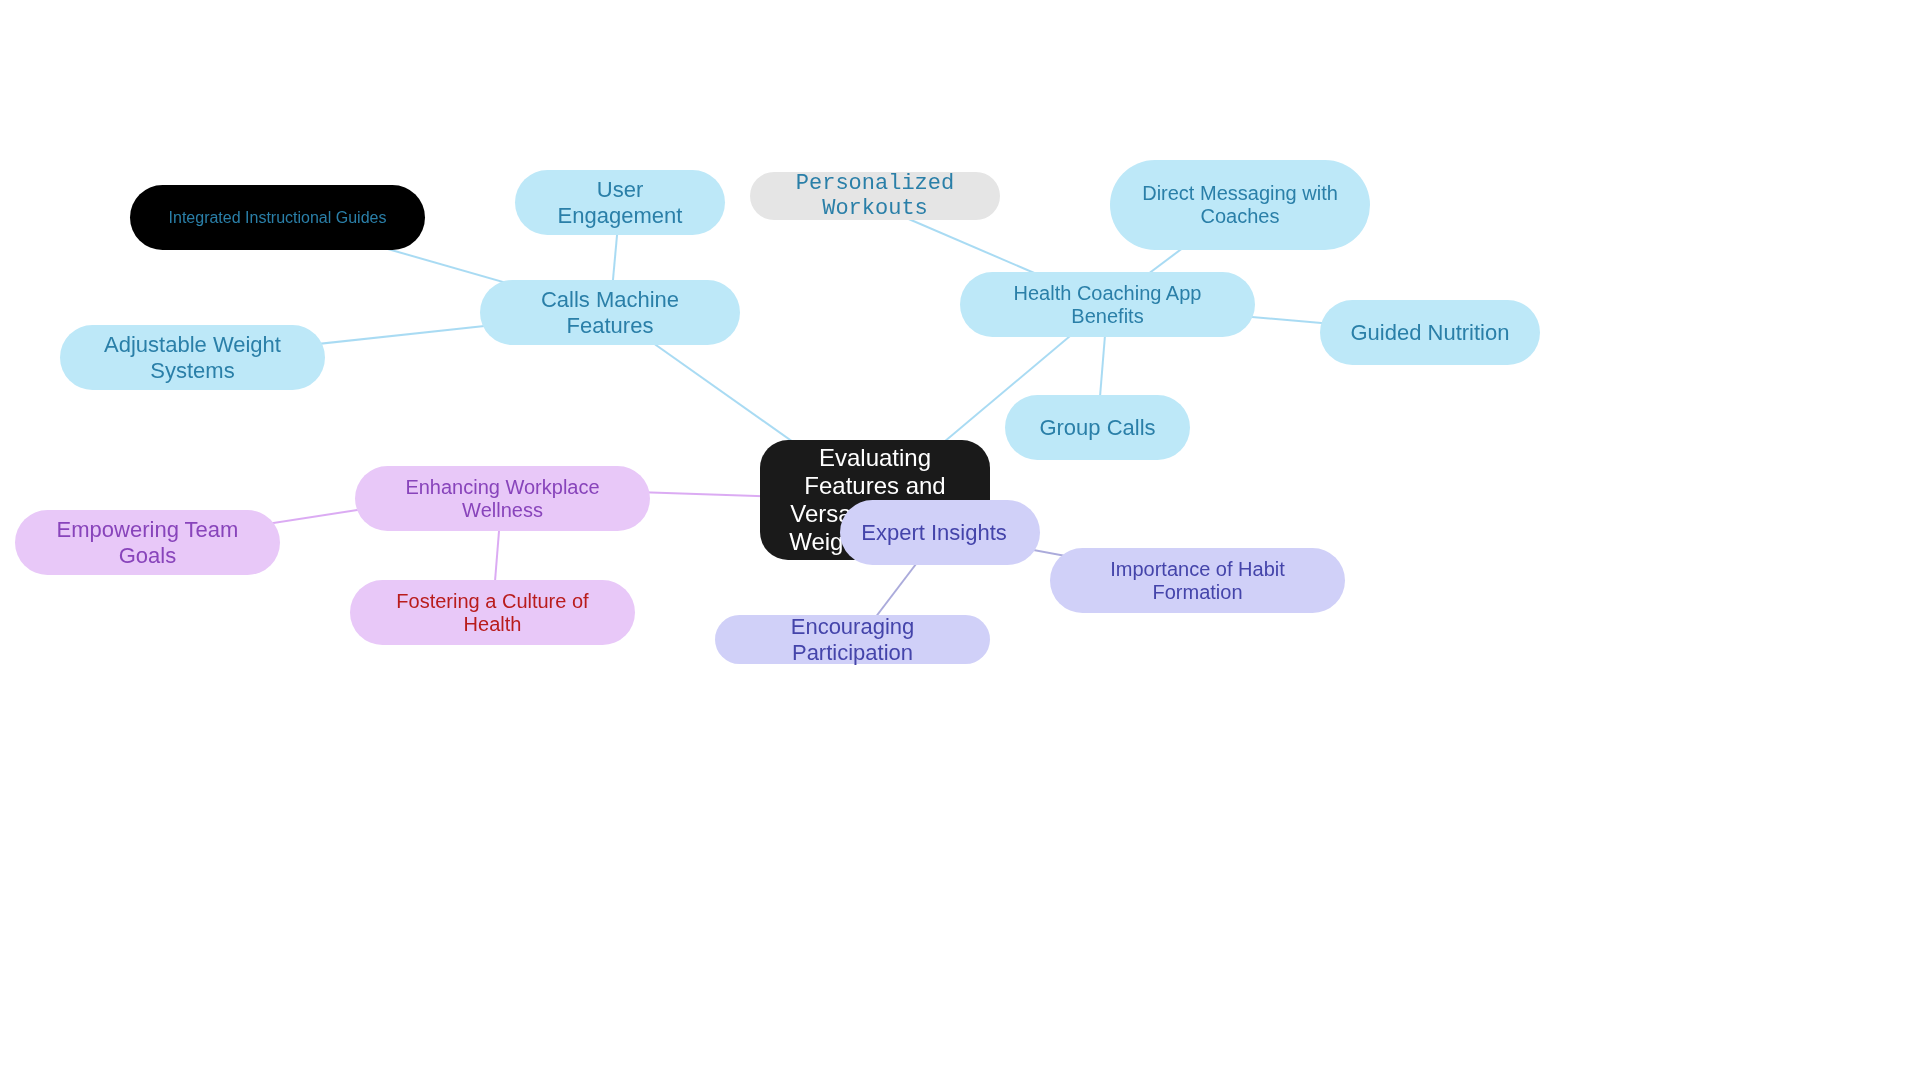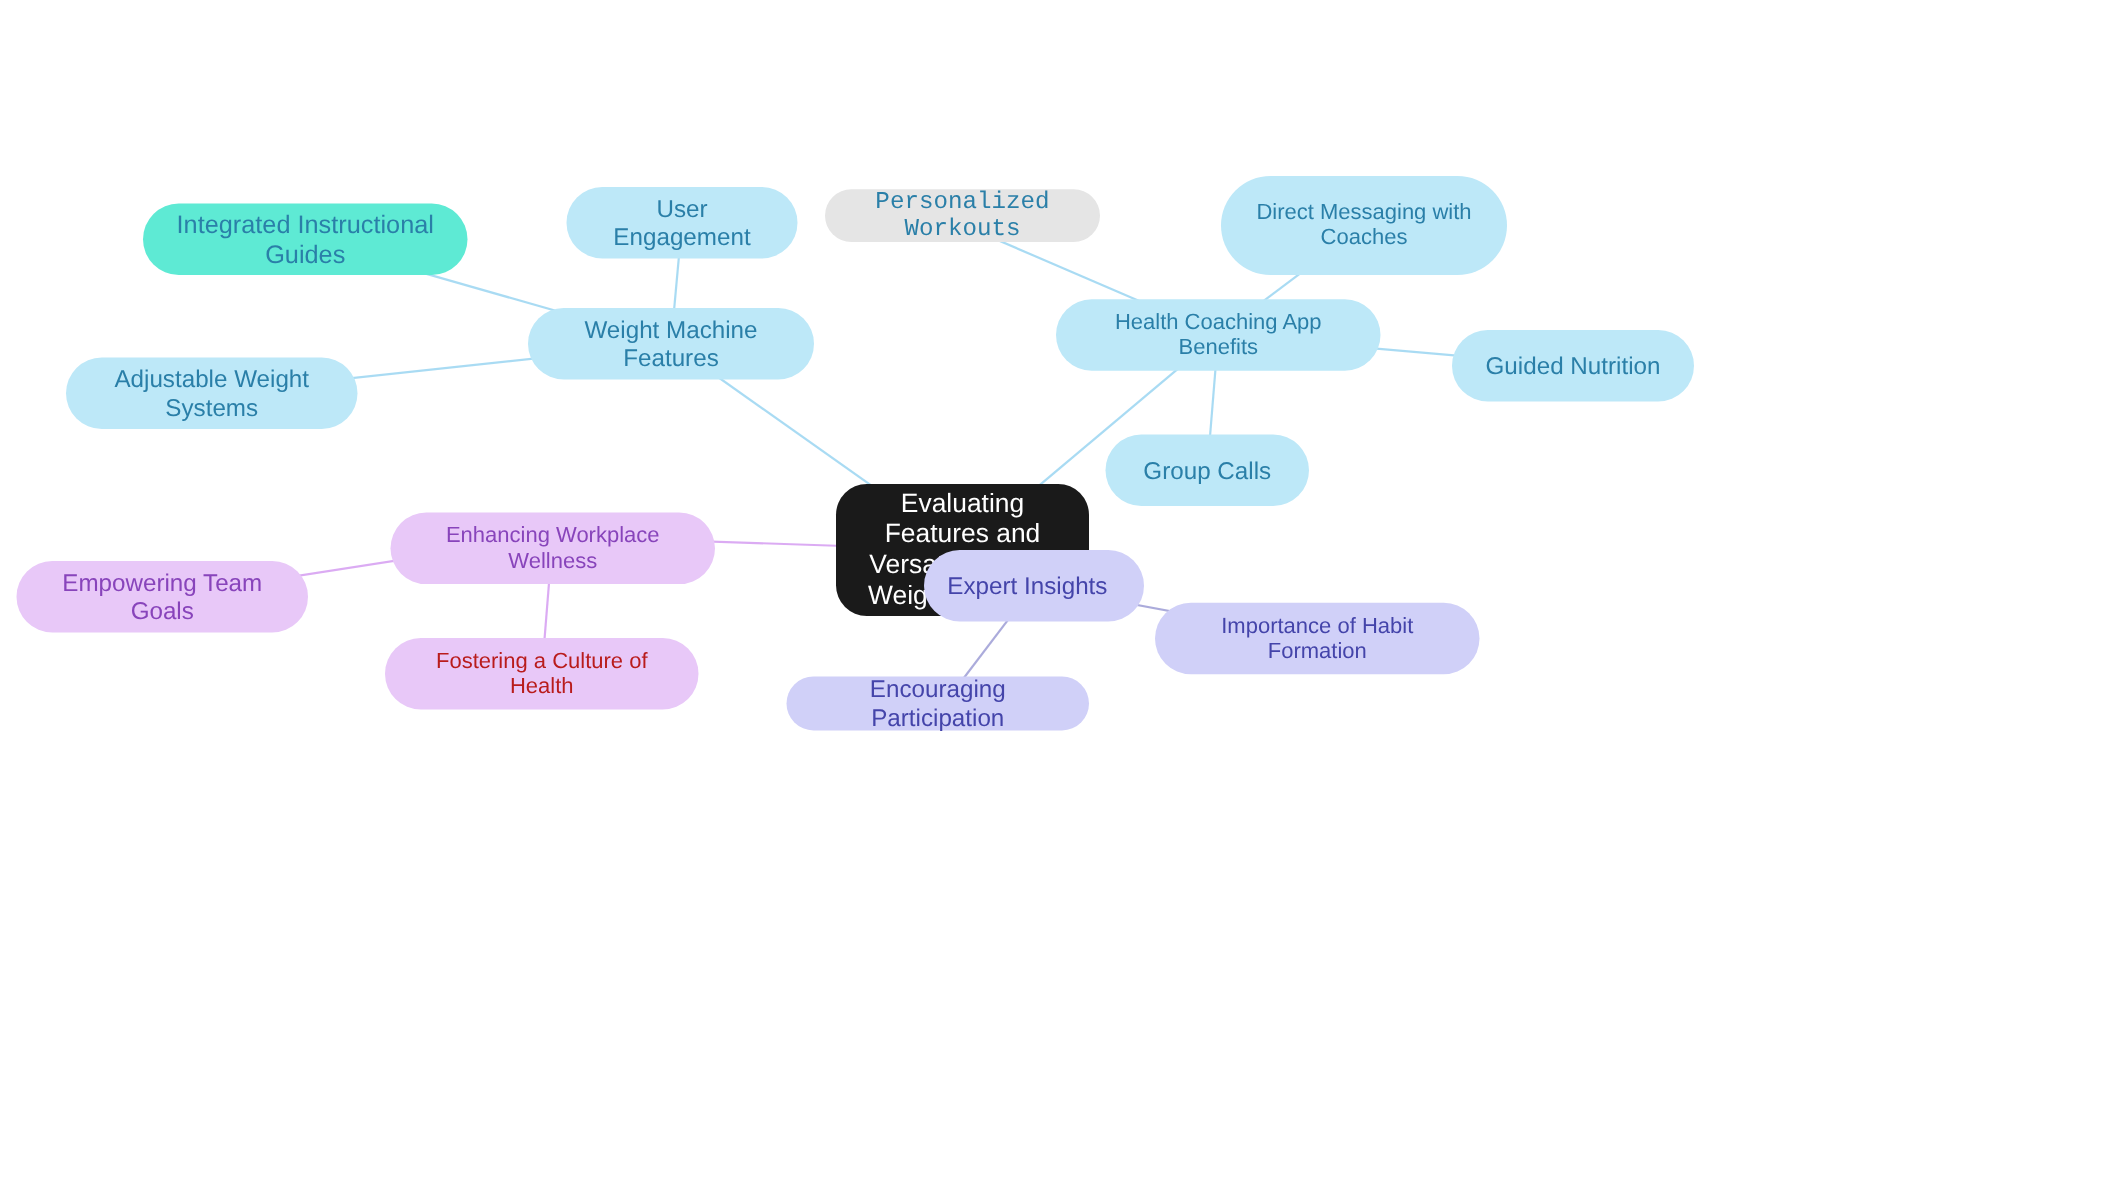--- a/index.html
+++ b/index.html
@@ -61,23 +61,23 @@
     <line x1="875" y1="500" x2="940" y2="532.5" stroke="#8888cc" stroke-width="2" stroke-opacity="0.7"></line>
     <line x1="940" y1="532.5" x2="1197.5" y2="580.5" stroke="#8888cc" stroke-width="2" stroke-opacity="0.7"></line>
     <line x1="940" y1="532.5" x2="852.5" y2="647.5" stroke="#8888cc" stroke-width="2" stroke-opacity="0.7"></line>
   </svg>
 
 <div class="node node-center" id="node-center" style="left:760px; top:440px; width:230px; height:120px;">
   <span>Evaluating Features and Versatility of the Weight Machine</span>
 </div>
 
 <div class="node" id="node-weight-machine-features" style="left: 480px; top: 280px; width: 260px; height: 65px; background: rgb(189, 232, 248); color: rgb(42, 127, 168); font-size: 22px;">
-    <span>Weight Machine Features</span>
+    <span>Calls Machine Features</span>
   </div>
-<div class="node" id="node-integrated-instructional" style="left: 130px; top: 185px; width: 295px; height: 65px; background: #5eead4; color: rgb(42, 127, 168); font-size: 23px;">
+<div class="node" id="node-integrated-instructional" style="left: 130px; top: 185px; width: 295px; height: 65px; background: #000000; color: rgb(42, 127, 168); font-size: 16px;">
     <span>Integrated Instructional Guides</span>
   </div>
 <div class="node" id="node-user-engagement" style="left: 515px; top: 170px; width: 210px; height: 65px; background: rgb(189, 232, 248); color: rgb(42, 127, 168); font-size: 22px; align-items: center;">
     <span>User Engagement</span>
   </div>
 <div class="node" id="node-adjustable-weight" style="left: 60px; top: 325px; width: 265px; height: 65px; background: rgb(189, 232, 248); color: rgb(42, 127, 168); font-size: 22px;">
     <span>Adjustable Weight Systems</span>
   </div>
 <div class="node" id="node-health-coaching" style="left: 960px; top: 272px; width: 295px; height: 65px; background: rgb(189, 232, 248); color: rgb(42, 127, 168); font-size: 20px;">
     <span>Health Coaching App Benefits</span>

